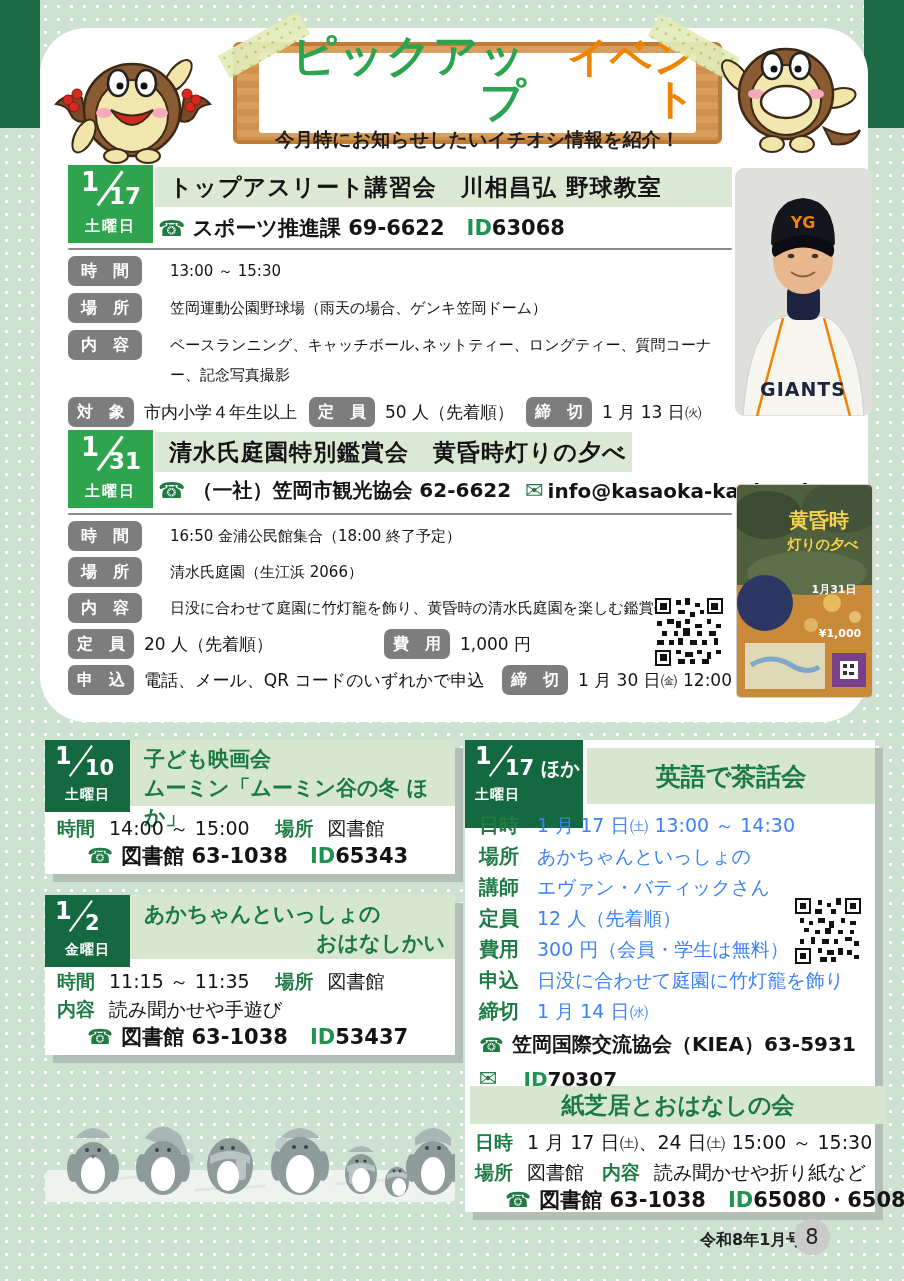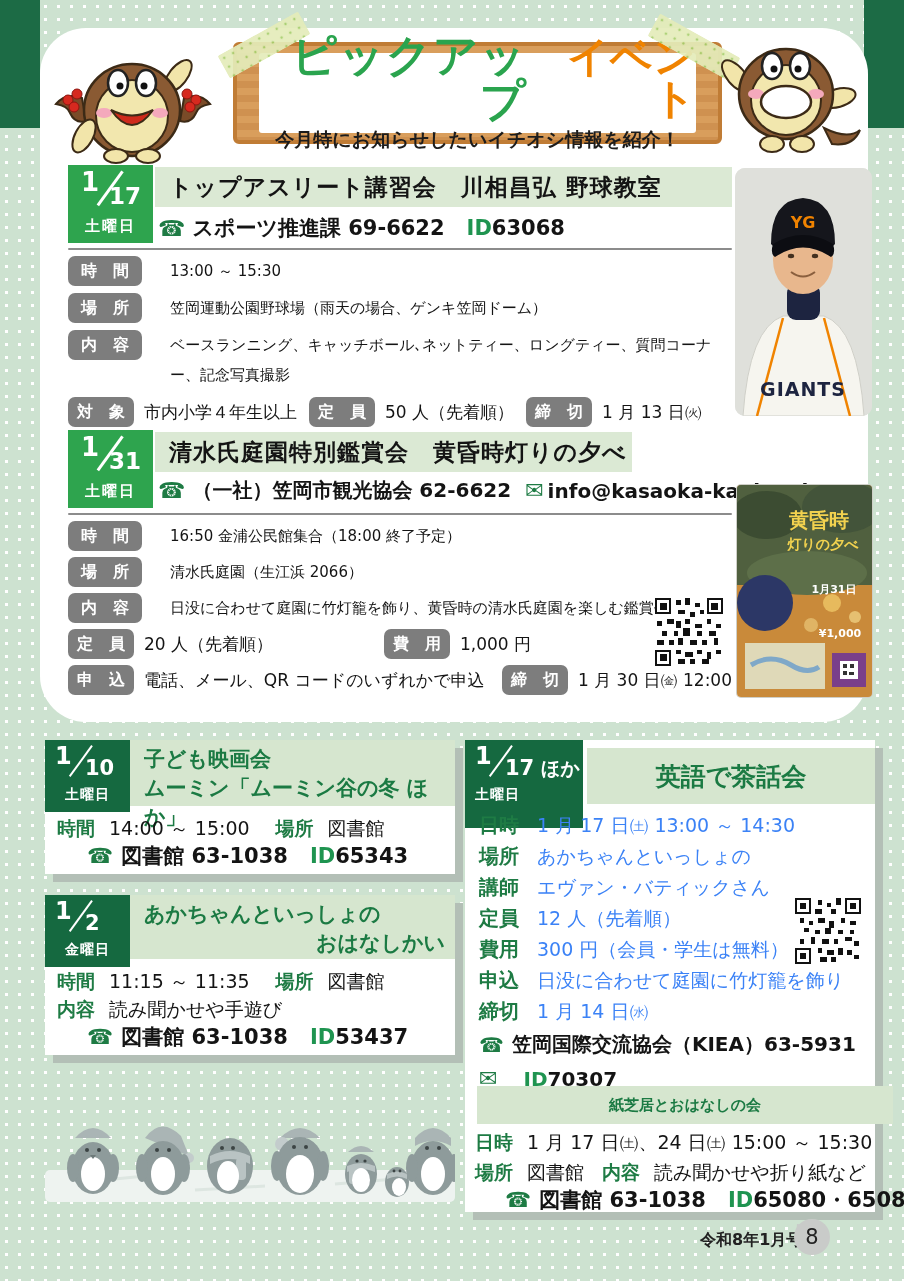--- a/index.html
+++ b/index.html
@@ -581,21 +581,21 @@
             <rect x="14" y="23" width="3" height="2"></rect>
           <rect x="19" y="22" width="2" height="3"></rect>
             <rect x="23" y="23" width="2" height="2"></rect>
             <rect x="26" y="25" width="2" height="2"></rect>
           <rect x="11" y="26" width="3" height="2"></rect>
             <rect x="16" y="26" width="2" height="2"></rect>
         </g>
       </svg>
     </div>
 
-    <div class="ctitle" style="left:12px;top:346px;width:416px;height:38px;font-size:15px;">紙芝居とおはなしの会</div>
+    <div class="ctitle" style="left:5px;top:346px;width:416px;height:38px;font-size:23px;">紙芝居とおはなしの会</div>
     <div class="ln" style="left:10px;top:390px;">
       <span class="glabel">日時</span>
       <span>1 月 17 日㈯、24 日㈯ 15:00 ～ 15:30</span>
     </div>
     <div class="ln" style="left:10px;top:420px;">
       <span class="glabel">場所</span>
       <span>図書館</span>
       <span class="glabel" style="margin-left:18px;">内容</span>
       <span>読み聞かせや折り紙など</span>
     </div>

